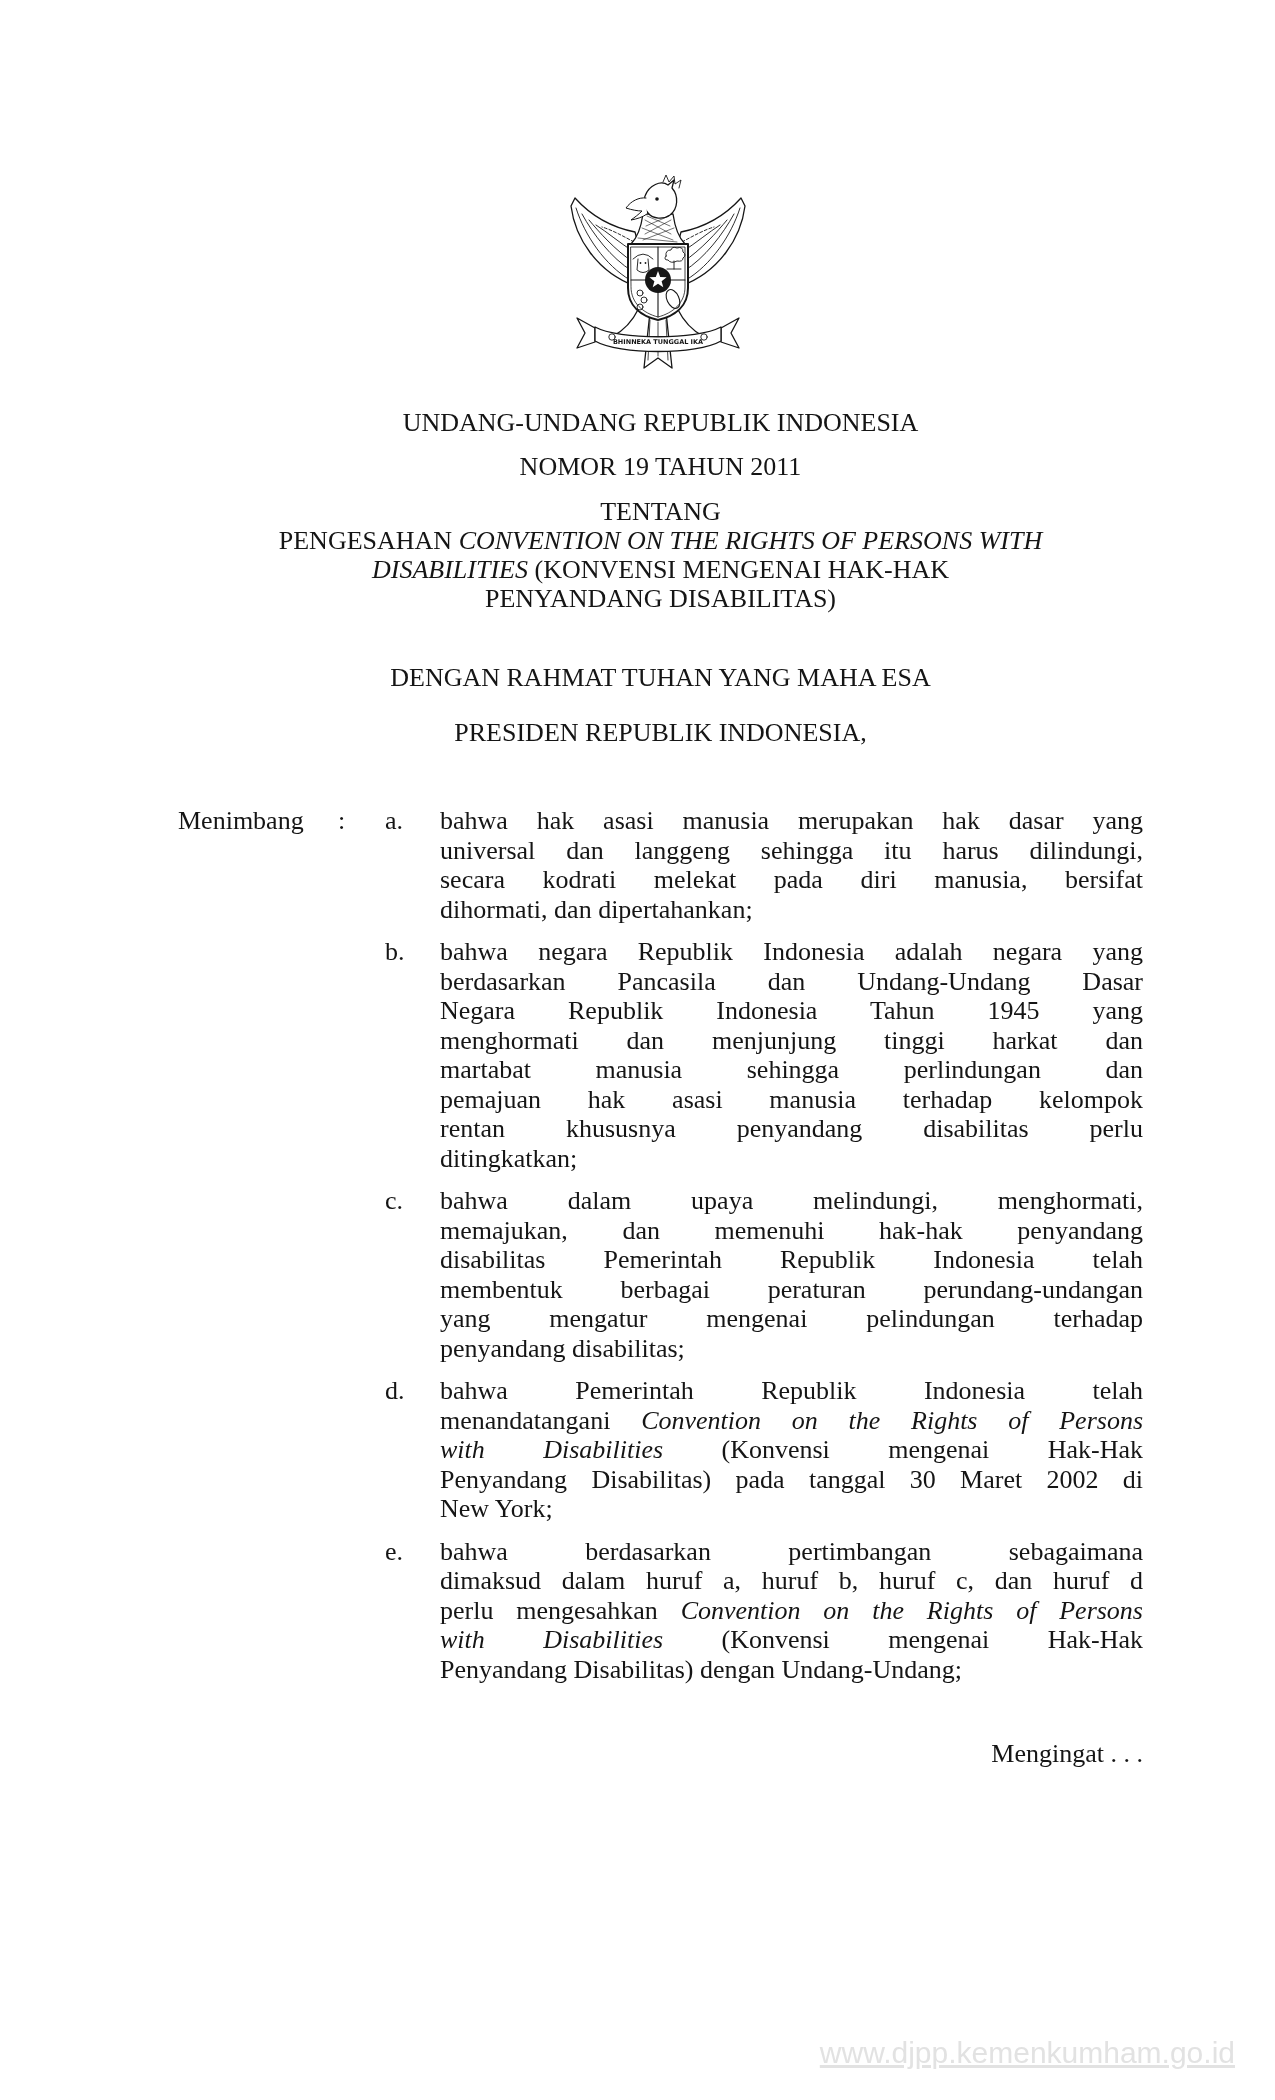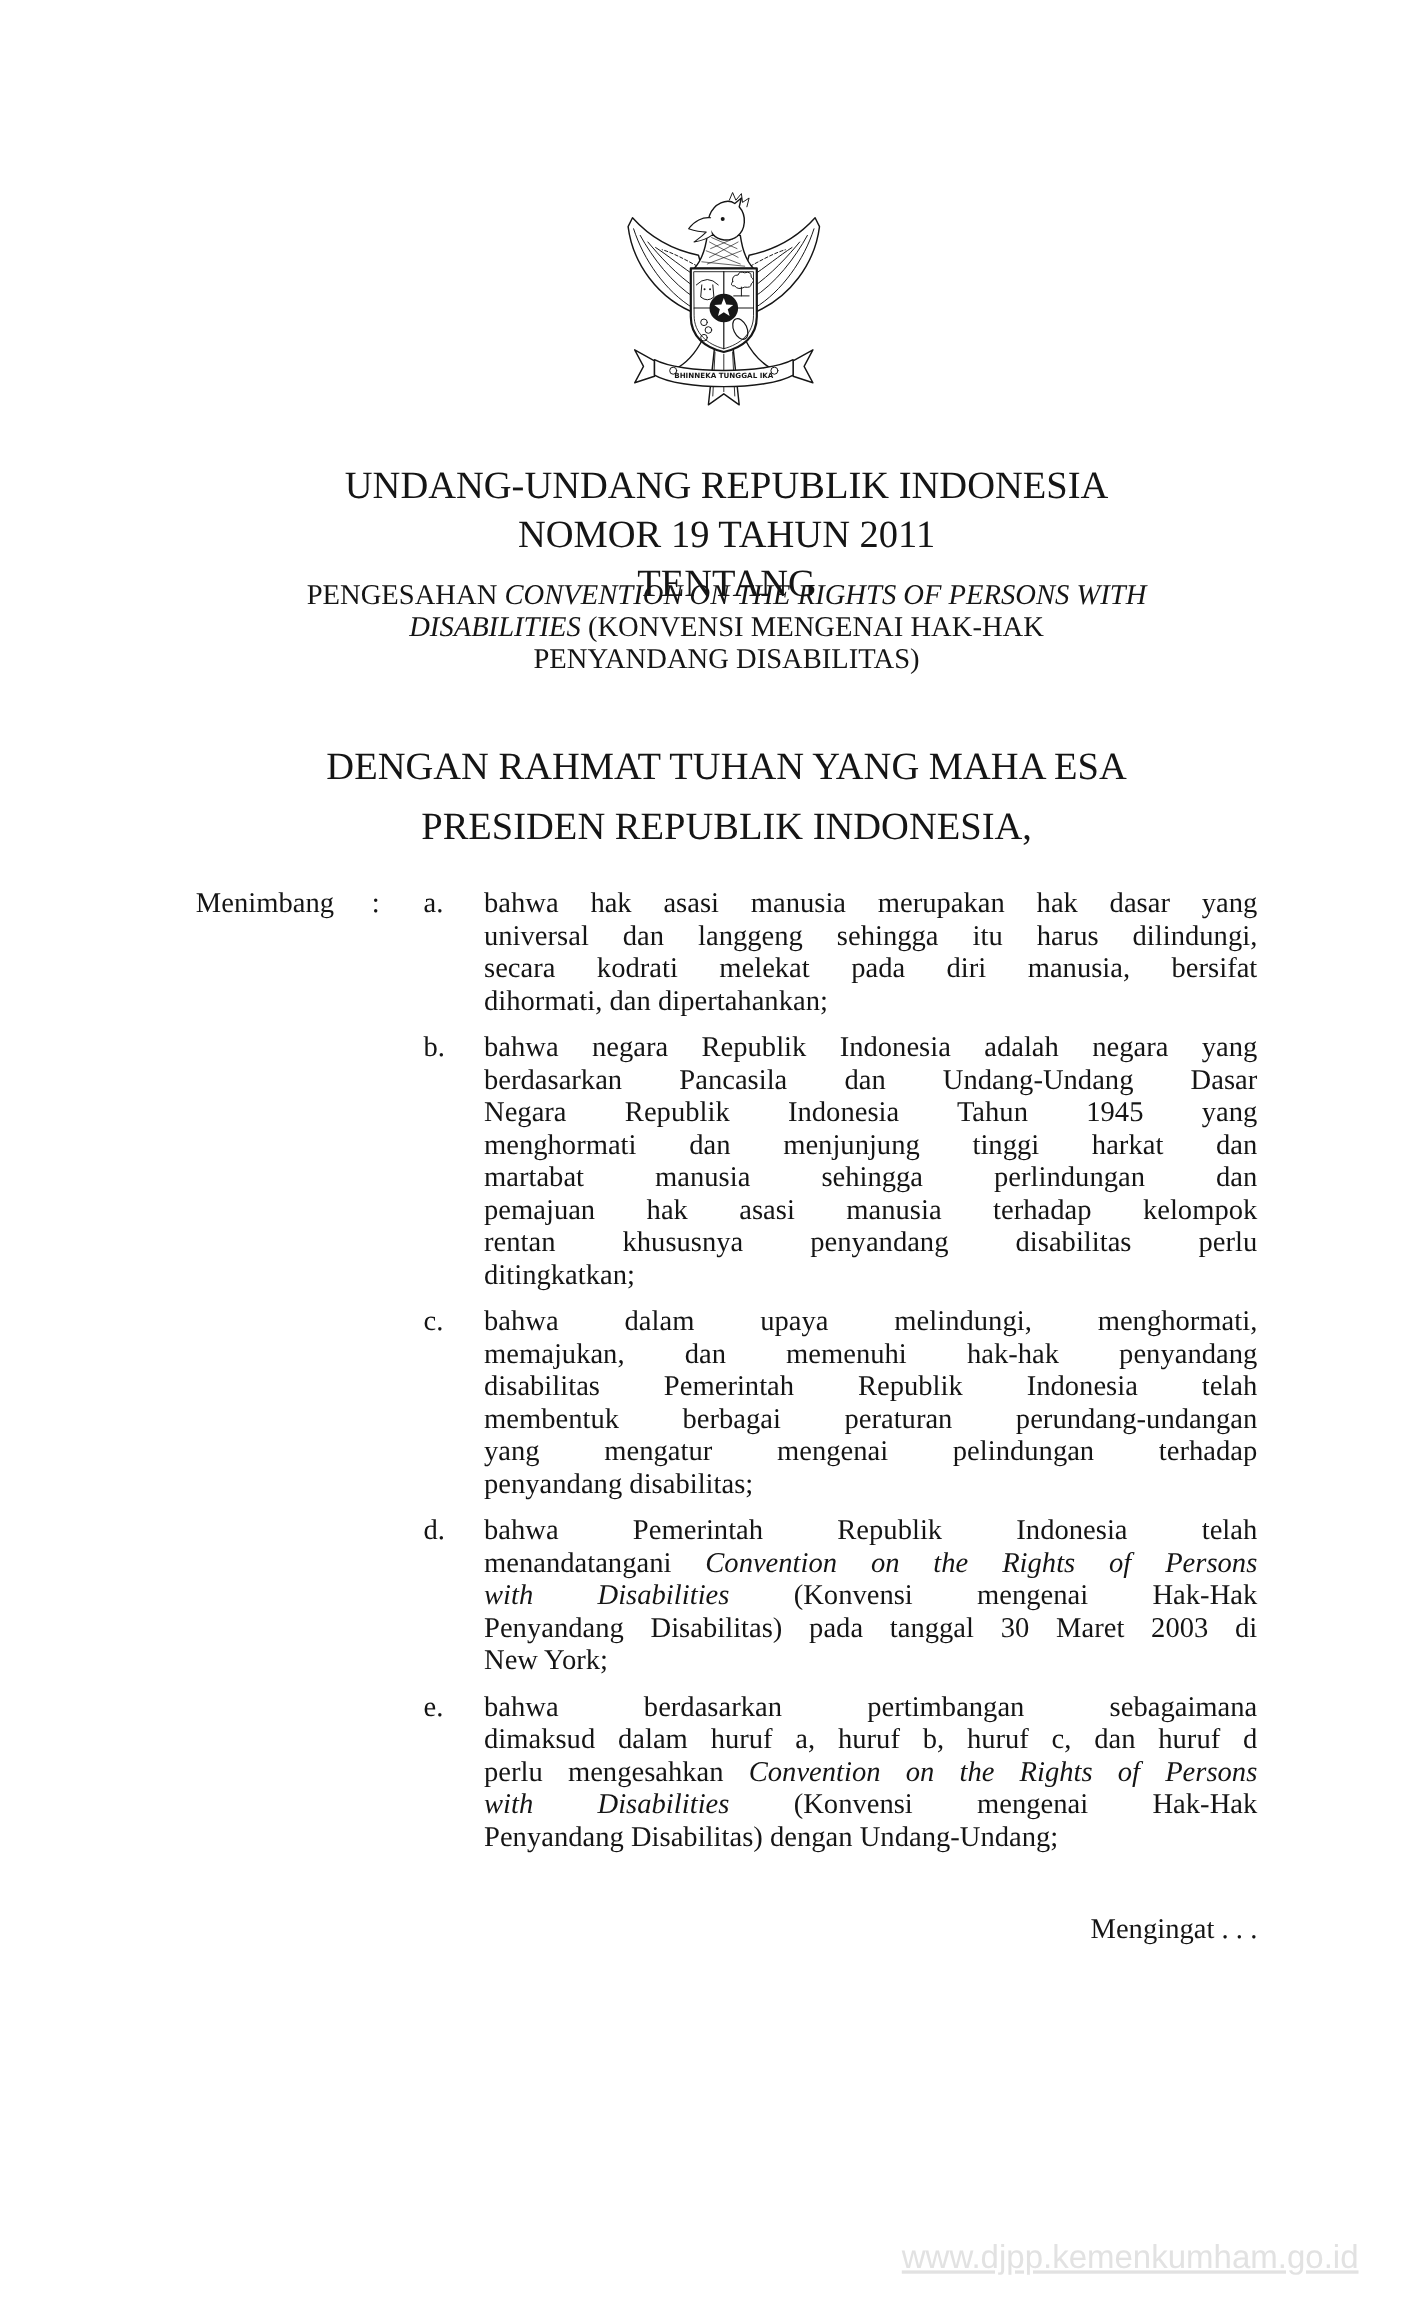--- a/index.html
+++ b/index.html
@@ -5,21 +5,21 @@
   html,body{margin:0;padding:0;background:#ffffff;}
   .page{
     position:relative;width:1275px;height:2100px;background:var(--background,#fff);
     font-family:"Liberation Serif","DejaVu Serif",serif;color:var(--text,#151515);
     overflow:hidden;
     border-radius:25px;
   }
   .abs{position:absolute;}
   .col{left:178px;width:965px;}
   .center{text-align:center;}
-  .doc-line{font-size:35px;line-height:30px;margin-top:19px;}
+  .doc-line{font-size:26px;line-height:30px;}
   .subject{font-size:26px;line-height:29px;}
   .it{font-style:italic;}
   .emblem{position:absolute;top:172px;left:567px;width:182px;height:202px;}
   .emblem svg{width:100%;height:100%;display:block;}
   .considering{position:absolute;top:806px;left:178px;width:965px;font-size:26px;line-height:29.5px;}
   .c-label{position:absolute;left:0;top:0;}
   .c-colon{position:absolute;left:160px;top:0;}
   .c-items{margin-left:207px;}
   .c-item{display:flex;margin-bottom:13px;}
   .c-item:last-child{margin-bottom:0;}
@@ -163,21 +163,21 @@
             <div class="jl"><span>yang mengatur mengenai pelindungan terhadap</span></div>
             <div class="jl last"><span>penyandang disabilitas;</span></div>
           </div>
         </div>
         <div class="c-item">
           <div class="c-letter">d.</div>
           <div class="c-text">
             <div class="jl"><span>bahwa Pemerintah Republik Indonesia telah</span></div>
             <div class="jl"><span>menandatangani </span><span class="it">Convention on the Rights of Persons</span></div>
             <div class="jl"><span class="it">with Disabilities</span><span> (Konvensi mengenai Hak-Hak</span></div>
-            <div class="jl"><span>Penyandang Disabilitas) pada tanggal 30 Maret 2003 di</span></div>
+            <div class="jl"><span>Penyandang Disabilitas) pada tanggal 30 Maret 2002 di</span></div>
             <div class="jl last"><span>New York;</span></div>
           </div>
         </div>
         <div class="c-item">
           <div class="c-letter">e.</div>
           <div class="c-text">
             <div class="jl"><span>bahwa berdasarkan pertimbangan sebagaimana</span></div>
             <div class="jl"><span>dimaksud dalam huruf a, huruf b, huruf c, dan huruf d</span></div>
             <div class="jl"><span>perlu mengesahkan </span><span class="it">Convention on the Rights of Persons</span></div>
             <div class="jl"><span class="it">with Disabilities</span><span> (Konvensi mengenai Hak-Hak</span></div>

